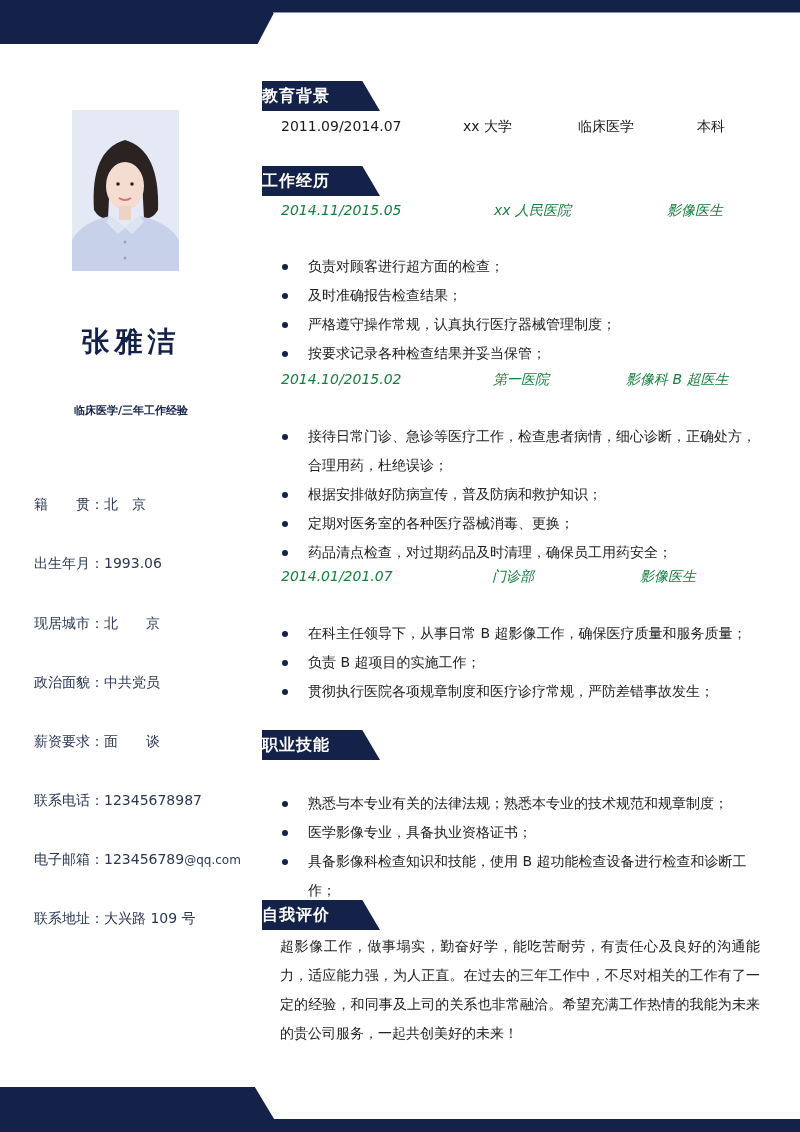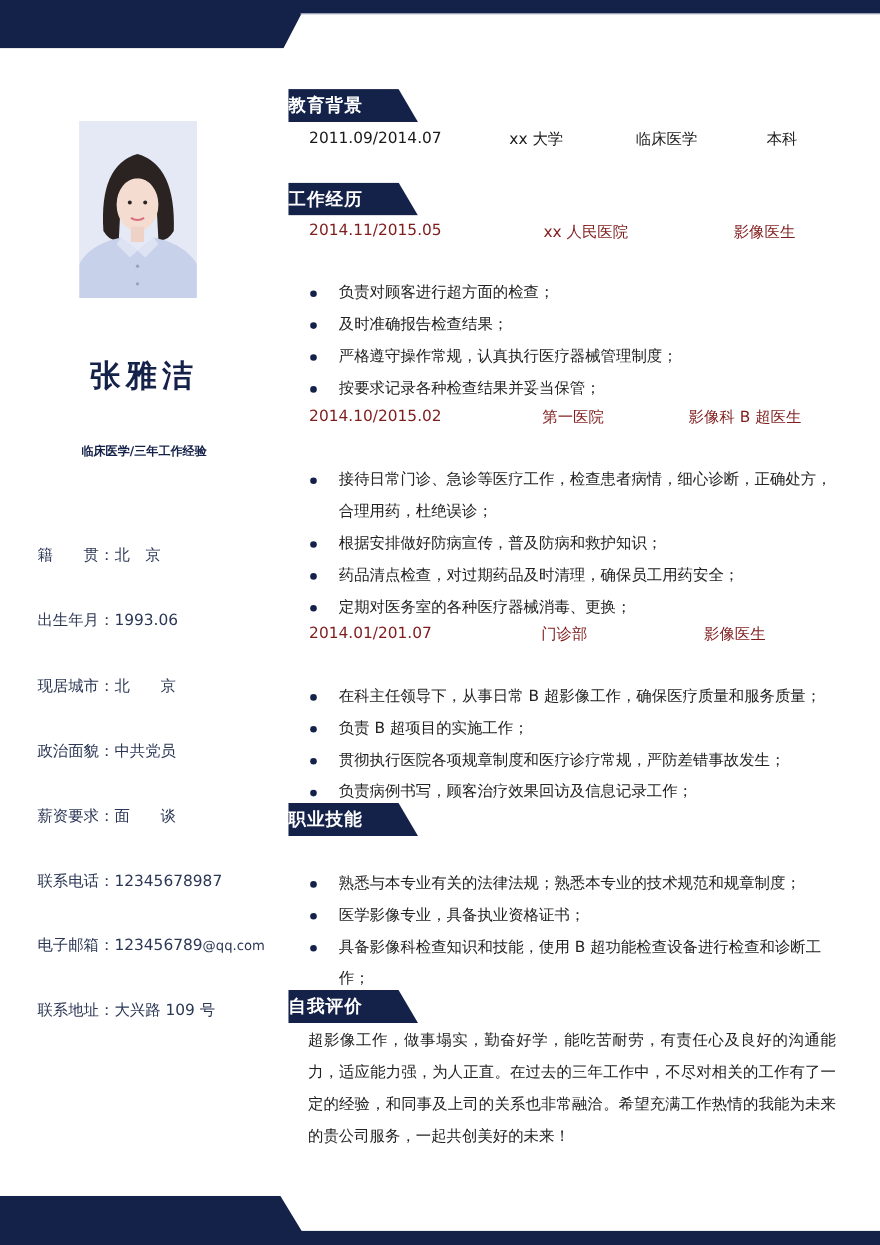--- a/index.html
+++ b/index.html
@@ -22,21 +22,21 @@
   .info { position: absolute; left: 34px; font-size: 14px; color: #2b3755; white-space: nowrap; }
   .info .lbl { display: inline-block; }
   .info .val { display: inline-block; }
   .info .small { font-size: 12px; }
 
   .sec-head { position: absolute; left: 262px; width: 118px; height: 30px; background: #14224a; color: #fff;
     clip-path: polygon(0 0, 85% 0, 100% 100%, 0 100%); font-size: 16px; font-weight: bold; padding-left: 0; line-height: 30px; letter-spacing: 1px; }
 
   .row { position: absolute; font-size: 14px; white-space: nowrap; }
   .edu { color: #1a1a1a; }
-  .job { color: #7f1d1d; }
+  .job { color: #15803d; font-style: italic; }
 
   .bullets { position: absolute; left: 282px; width: 478px; font-size: 14px; color: #222; margin-top: 28px; }
   .bullets li { list-style: none; position: relative; padding-left: 26px; line-height: 29px; }
   .bullets li::before { content: ""; position: absolute; left: 0; top: 12px; width: 6px; height: 6px; border-radius: 50%; background: #14224a; }
 
   .para { position: absolute; left: 280px; width: 480px; top: 932px; font-size: 14px; color: #222; line-height: 29px; text-align: justify; }
 </style>
 </head>
 <body>
 
@@ -108,32 +108,31 @@
   <li>严格遵守操作常规，认真执行医疗器械管理制度；</li>
   <li>按要求记录各种检查结果并妥当保管；</li>
 </ul>
 
 <div class="row job" style="left:281px;top:371px">2014.10/2015.02</div>
 <div class="row job" style="left:493px;top:371px">第一医院</div>
 <div class="row job" style="left:626px;top:371px">影像科 B 超医生</div>
 <ul class="bullets" style="top:394px">
   <li>接待日常门诊、急诊等医疗工作，检查患者病情，细心诊断，正确处方，合理用药，杜绝误诊；</li>
   <li>根据安排做好防病宣传，普及防病和救护知识；</li>
+  <li>定期对医务室的各种医疗器械消毒、更换；</li>
   <li>药品清点检查，对过期药品及时清理，确保员工用药安全；</li>
-  <li>定期对医务室的各种医疗器械消毒、更换；</li>
 </ul>
 
 <div class="row job" style="left:281px;top:568px">2014.01/201.07</div>
 <div class="row job" style="left:492px;top:568px">门诊部</div>
 <div class="row job" style="left:640px;top:568px">影像医生</div>
 <ul class="bullets" style="top:591px">
   <li>在科主任领导下，从事日常 B 超影像工作，确保医疗质量和服务质量；</li>
   <li>负责 B 超项目的实施工作；</li>
   <li>贯彻执行医院各项规章制度和医疗诊疗常规，严防差错事故发生；</li>
-  <li>负责病例书写，顾客治疗效果回访及信息记录工作；</li>
 </ul>
 
 <div class="sec-head" style="top:730px">职业技能</div>
 <ul class="bullets" style="top:761px">
   <li>熟悉与本专业有关的法律法规；熟悉本专业的技术规范和规章制度；</li>
   <li>医学影像专业，具备执业资格证书；</li>
   <li>具备影像科检查知识和技能，使用 B 超功能检查设备进行检查和诊断工作；</li>
 </ul>
 
 <div class="sec-head" style="top:900px">自我评价</div>

